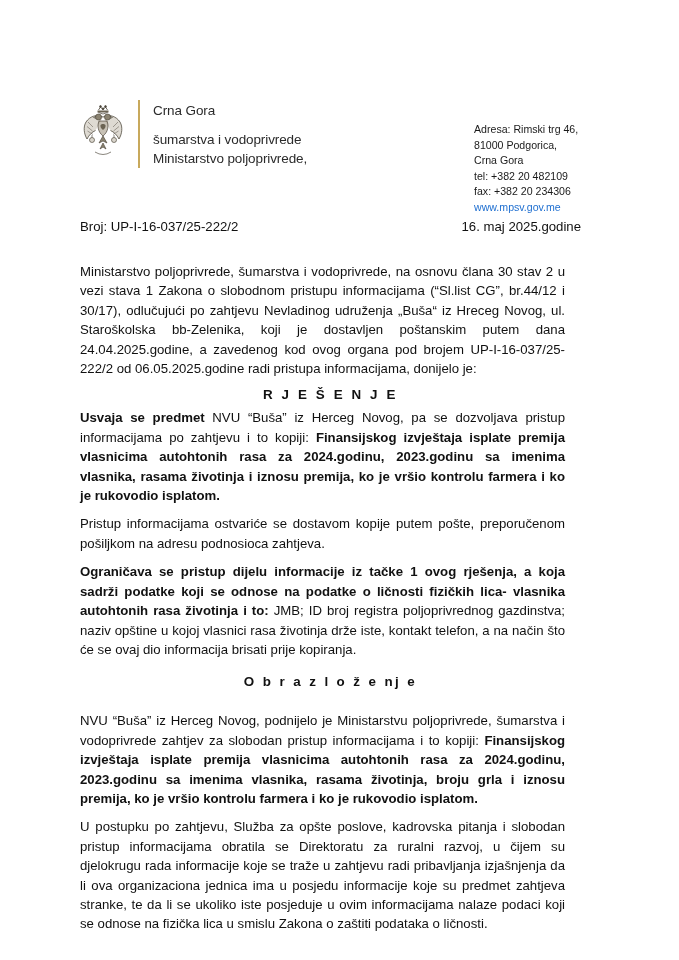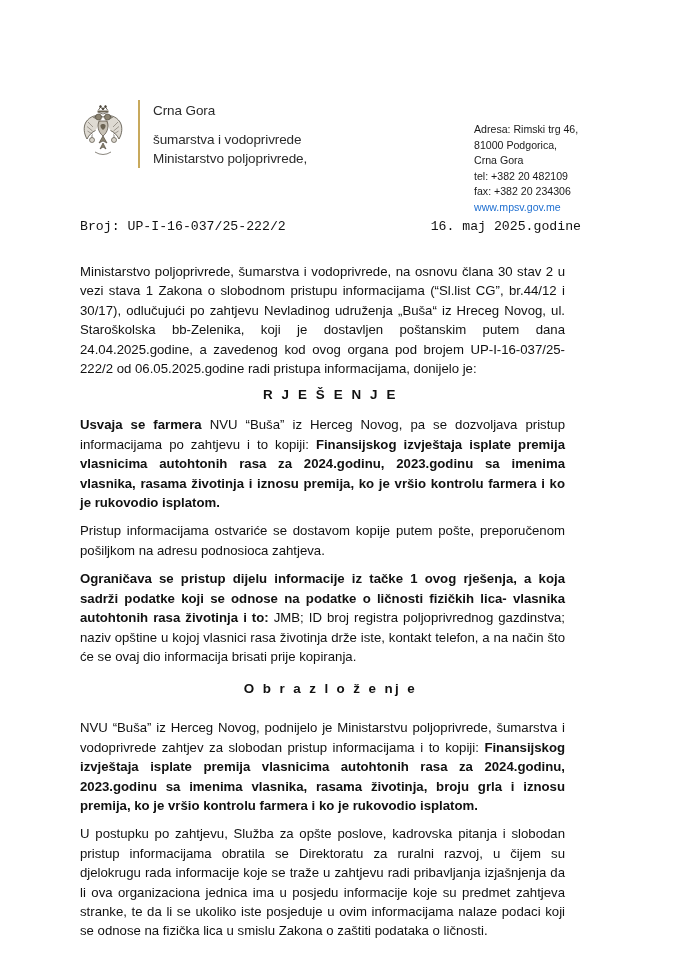--- a/index.html
+++ b/index.html
@@ -77,42 +77,41 @@
   
   .ref-row {
     position: absolute;
     left: 80px;
     right: 64px;
     top: 219px;
     display: flex;
     justify-content: space-between;
     font-size: 13.2px;
     color: #111;
-    font-family: Liberation Mono, monospace;
   }
 
   
   .body {
     position: absolute;
     left: 80px;
     right: 64px;
     top: 262px;
   }
   p.para {
     margin: 0 16px 9px 0;
     font-size: 13.2px;
     line-height: 1.47;
     text-align: justify;
     text-justify: inter-word;
     color: #111;
   }
   p.para b, p.para strong { font-weight: bold; }
 
   h2.section-title {
-    margin: 6px 0 13px 0;
+    margin: 6px 0 6px 0;
     font-size: 13.4px;
     font-weight: bold;
     text-align: center;
     letter-spacing: 2.6px;
     color: #111;
   }
   h2.section-title.obrazlozenje {
     margin: 15px 0 22px 0;
     letter-spacing: 2.4px;
   }
@@ -183,21 +182,21 @@
     <span>Broj: UP-I-16-037/25-222/2</span>
     <span>16. maj 2025.godine</span>
   </div>
 
   <div class="body">
 
     <p class="para">Ministarstvo poljoprivrede, šumarstva i vodoprivrede, na osnovu člana 30 stav 2 u vezi stava 1 Zakona o slobodnom pristupu informacijama (“Sl.list CG”, br.44/12 i 30/17), odlučujući  po zahtjevu Nevladinog udruženja „Buša“  iz Hreceg Novog, ul. Staroškolska bb-Zelenika, koji je dostavljen poštanskim putem dana 24.04.2025.godine, a zavedenog kod ovog organa pod brojem UP-I-16-037/25-222/2 od 06.05.2025.godine  radi pristupa informacijama, donijelo je:</p>
 
     <h2 class="section-title">R J E Š E N J E</h2>
 
-    <p class="para"><b>Usvaja se farmera</b><span> NVU “Buša” iz Herceg Novog, pa se dozvoljava pristup informacijama po zahtjevu  i to kopiji: </span><b>Finansijskog izvještaja isplate premija vlasnicima autohtonih rasa za 2024.godinu, 2023.godinu sa imenima vlasnika, rasama životinja i iznosu premija, ko je vršio kontrolu farmera i ko je rukovodio isplatom.</b></p>
+    <p class="para"><b>Usvaja se predmet</b><span> NVU “Buša” iz Herceg Novog, pa se dozvoljava pristup informacijama po zahtjevu  i to kopiji: </span><b>Finansijskog izvještaja isplate premija vlasnicima autohtonih rasa za 2024.godinu, 2023.godinu sa imenima vlasnika, rasama životinja i iznosu premija, ko je vršio kontrolu farmera i ko je rukovodio isplatom.</b></p>
 
     <p class="para">Pristup informacijama ostvariće se dostavom kopije putem pošte, preporučenom pošiljkom na adresu podnosioca zahtjeva.</p>
 
 
     <p class="para"><b>Ograničava se pristup dijelu informacije iz tačke 1 ovog rješenja, a koja  sadrži podatke koji se odnose na podatke o ličnosti  fizičkih lica- vlasnika autohtonih rasa životinja i to:</b><span>  JMB; ID broj registra poljoprivrednog gazdinstva; naziv opštine u kojoj vlasnici rasa životinja drže iste, kontakt telefon, a na način što će se ovaj dio informacija brisati prije kopiranja.</span></p>
 
 
     <h2 class="section-title obrazlozenje">O b r a z l o ž e nj e</h2>
 
     <p class="para"><span>NVU “Buša” iz Herceg Novog, podnijelo je Ministarstvu poljoprivrede, šumarstva i vodoprivrede zahtjev za slobodan pristup informacijama i to kopiji: </span><b>Finansijskog izvještaja isplate premija vlasnicima autohtonih rasa za 2024.godinu, 2023.godinu sa imenima vlasnika, rasama životinja, broju grla  i iznosu premija, ko je vršio kontrolu farmera  i ko je rukovodio isplatom.</b></p>

